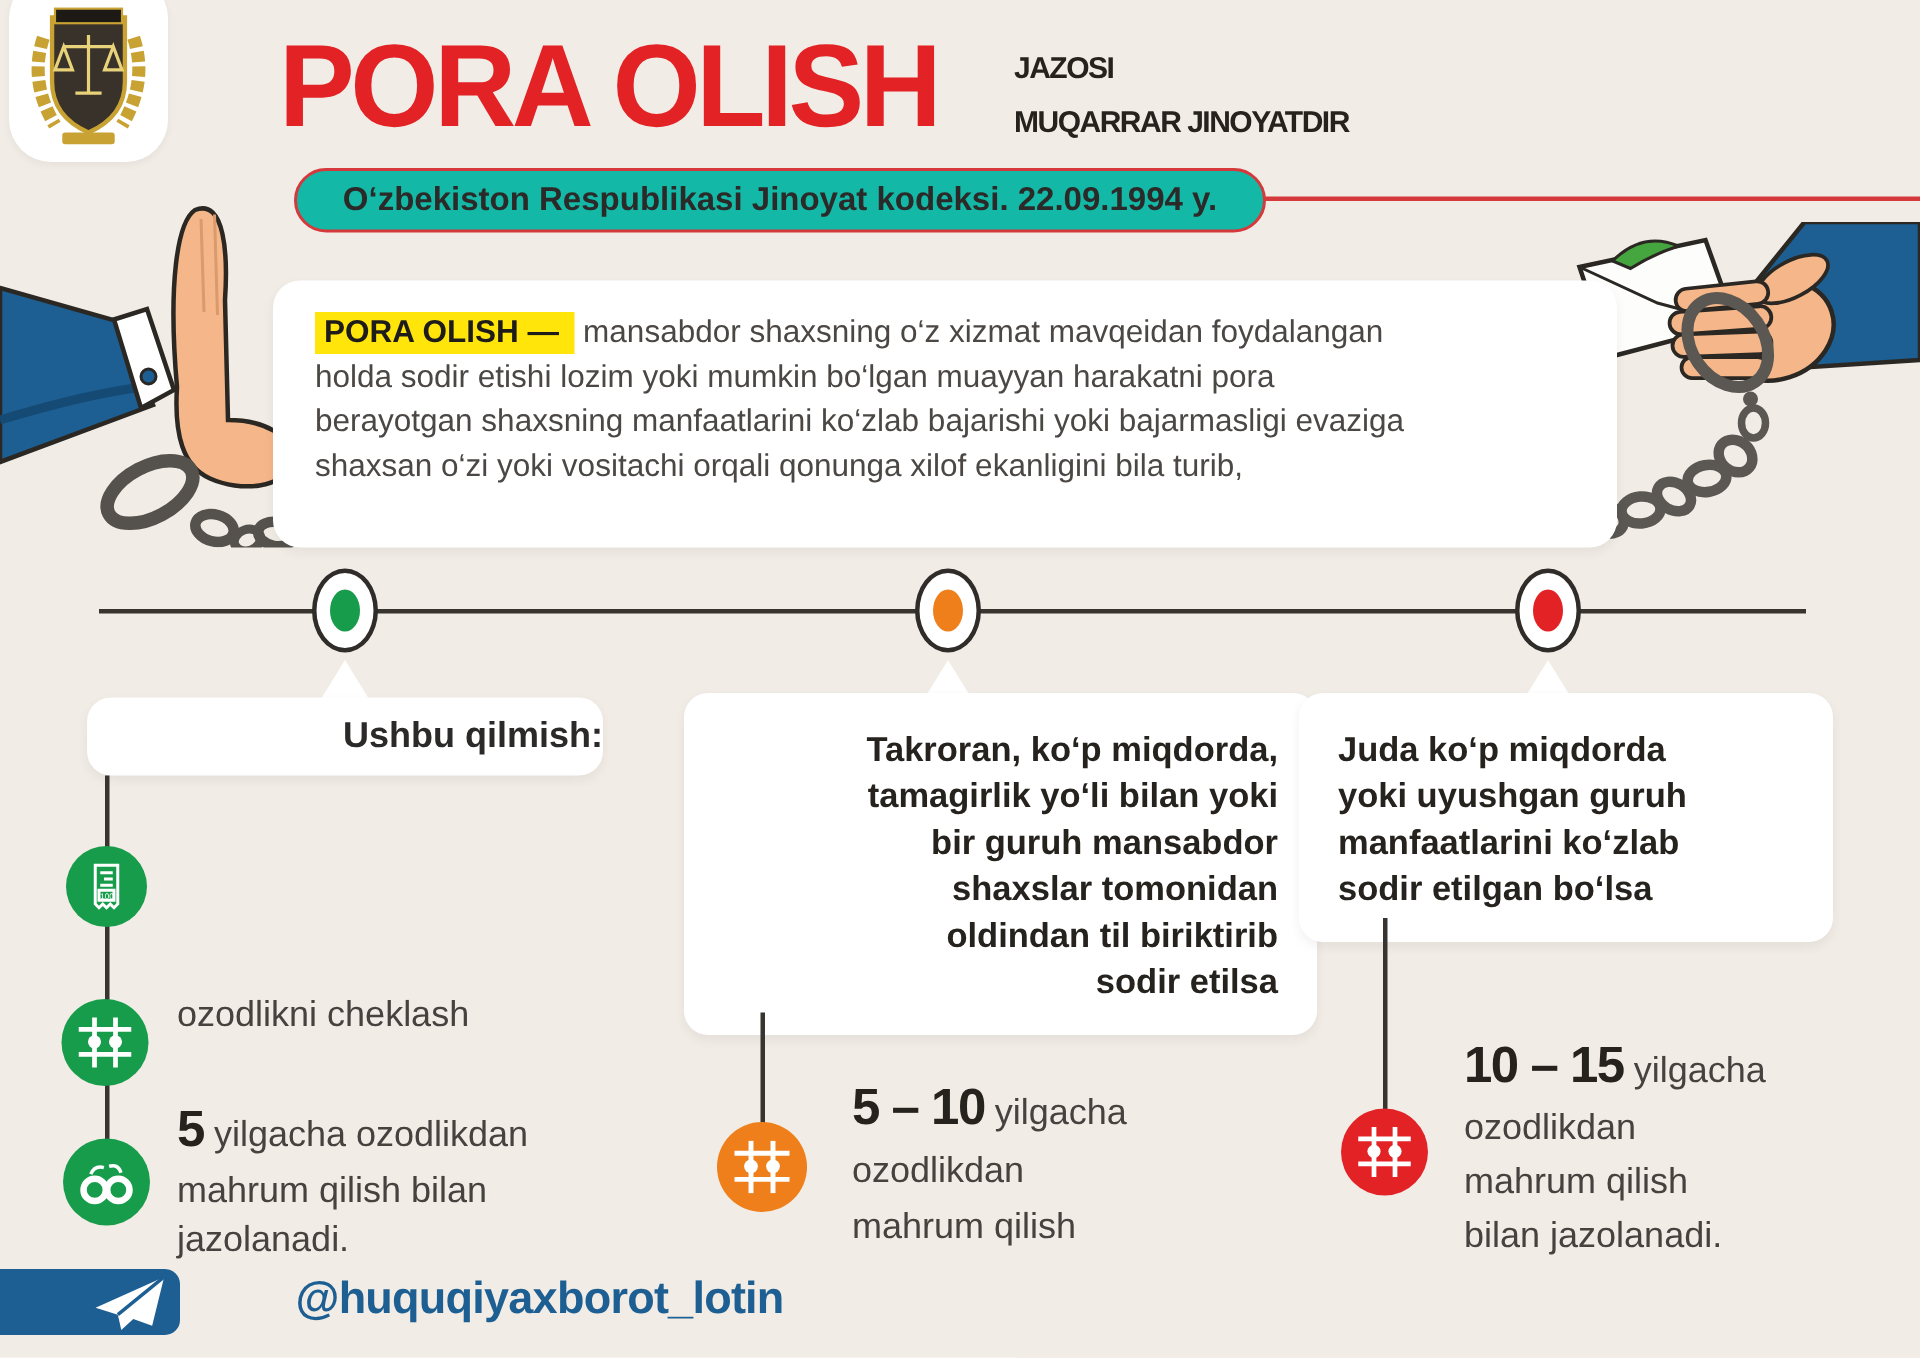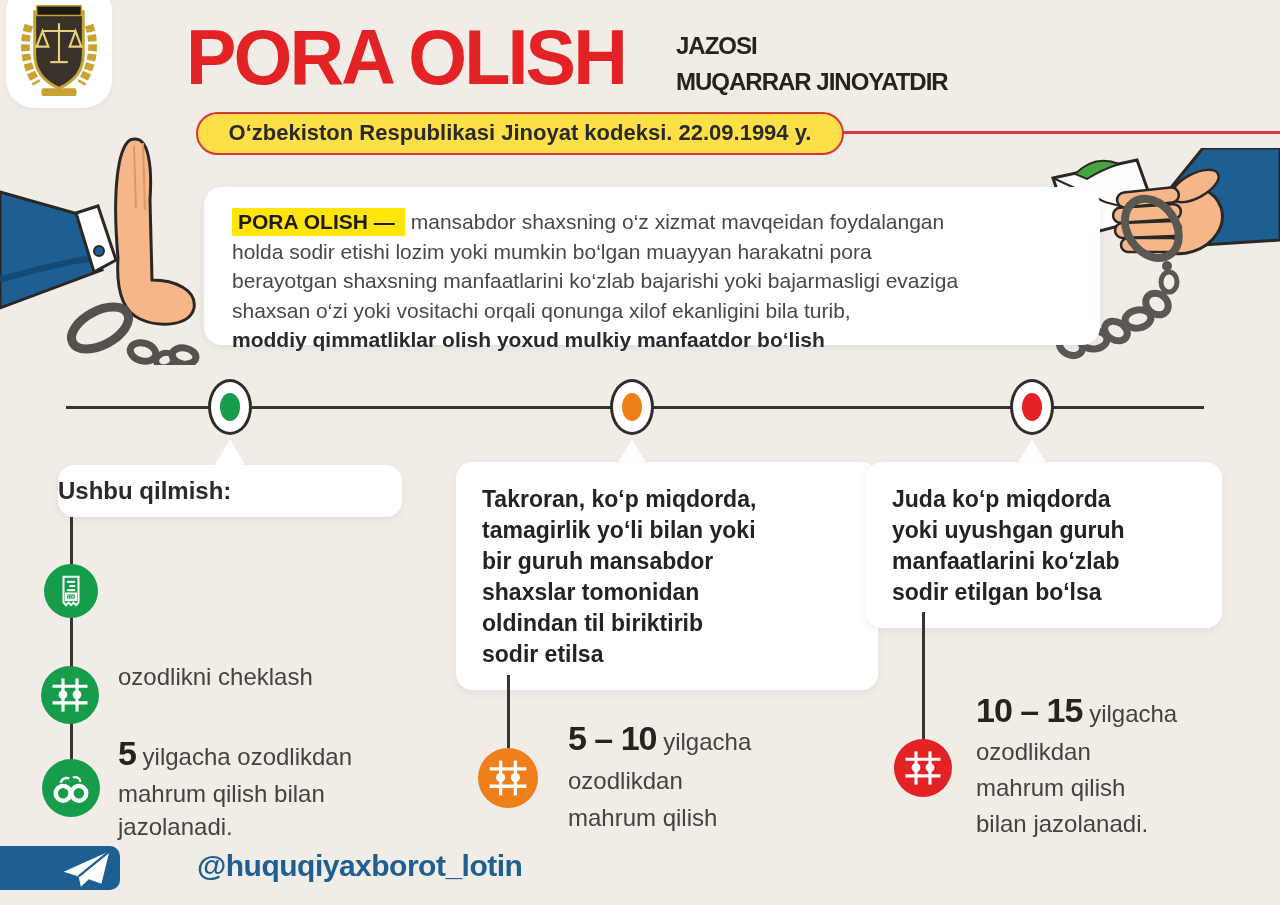--- a/index.html
+++ b/index.html
@@ -14,33 +14,33 @@
     display:flex; align-items:flex-end; justify-content:center; padding-bottom:8px; box-sizing:border-box;
   }
   
   .title{
     position:absolute; left:186px; top:12px;
     font-size:78px; font-weight:900; letter-spacing:-3px; color:#e32226;
     transform:scaleX(.97); transform-origin:left top; white-space:nowrap;
   }
   .subtitle{
     position:absolute; left:676px; top:28px;
-    font-size:24px; font-weight:800; letter-spacing:-1px; line-height:36px; color:#26231f;
+    font-size:20px; font-weight:800; letter-spacing:-1px; line-height:36px; color:#26231f;
     white-space:nowrap;
   }
   
   .banner{
     position:absolute; left:196px; top:112px; width:648px; height:43px; box-sizing:border-box;
-    background:#fde047; border:2.5px solid #d6393c; border-radius:24px;
+    background:#14b8a6; border:2.5px solid #d6393c; border-radius:24px;
     text-align:center; line-height:38px; font-size:22px; font-weight:700; color:#2b2a29;
   }
   .banner-line{position:absolute; left:840px; top:131px; width:440px; height:2.5px; background:#d6393c;}
   
   .def-card{
-    position:absolute; left:204px; top:187px; width:896px; height:158px; box-sizing:border-box;
+    position:absolute; left:182px; top:187px; width:896px; height:178px; box-sizing:border-box;
     background:#fff; border-radius:18px; box-shadow:0 3px 8px rgba(0,0,0,.06);
     padding:20px 28px;
   }
   .def-line{font-size:21px; line-height:29.5px; color:#4a4744; white-space:nowrap;}
   .def-line.bold{font-weight:800; color:#2b2a29;}
   .hl{
     background:#ffe50a; font-weight:800; color:#1e1c1a;
     padding:2px 10px 3px 6px; margin-right:6px;
   }
   
@@ -55,23 +55,23 @@
     position:absolute; width:0; height:0; top:440px;
     border-left:16px solid transparent; border-right:16px solid transparent; border-bottom:26px solid #fff;
   }
   
   .wbox{
     position:absolute; background:#fff; border-radius:16px;
     box-shadow:0 3px 8px rgba(0,0,0,.06); box-sizing:border-box;
   }
   .box-head{
     left:58px; top:465px; width:344px; height:52px;
-    text-align:left; line-height:52px; font-size:24px; font-weight:800;
-  }
-  .box-mid{left:456px; top:462px; width:422px; padding:22px 26px 20px 26px;}
+    text-align:right; line-height:52px; font-size:24px; font-weight:800;
+  }
+  .box-mid{left:456px; top:462px; width:422px; padding:22px 26px 20px 26px;text-align:right;}
   .box-right{left:866px; top:462px; width:356px; padding:22px 26px 20px 26px;}
   .box-line{font-size:23px; font-weight:800; line-height:31px; color:#26231f; white-space:nowrap;}
   
   .vline{position:absolute; width:2.5px; background:#38342f;}
   
   .icircle{
     position:absolute; border-radius:50%;
     display:flex; align-items:center; justify-content:center;
   }
   .icircle svg{display:block;}
@@ -159,21 +159,20 @@
   <div class="banner-line"></div>
   <div class="banner">O‘zbekiston Respublikasi Jinoyat kodeksi. 22.09.1994 y.</div>
 
   <div class="def-card">
     <div class="def-line">
       <span class="hl">PORA OLISH —</span><span>mansabdor shaxsning o‘z xizmat mavqeidan foydalangan</span>
     </div>
     <div class="def-line">holda sodir etishi lozim yoki mumkin bo‘lgan muayyan harakatni pora</div>
     <div class="def-line">berayotgan shaxsning manfaatlarini ko‘zlab bajarishi yoki bajarmasligi evaziga</div>
     <div class="def-line">shaxsan o‘zi yoki vositachi orqali qonunga xilof ekanligini bila turib,</div>
-    <div class="def-line bold">moddiy qimmatliklar olish yoxud mulkiy manfaatdor bo‘lish</div>
   </div>
 
   <div class="tl-line"></div>
   <div class="tl-marker" style="left:208px">
     <div class="tl-dot" style="background: rgb(22, 156, 75);"></div>
   </div>
   <div class="tl-marker" style="left:610px">
     <div class="tl-dot" style="background: rgb(238, 127, 27);"></div>
   </div>
   <div class="tl-marker" style="left:1010px">

